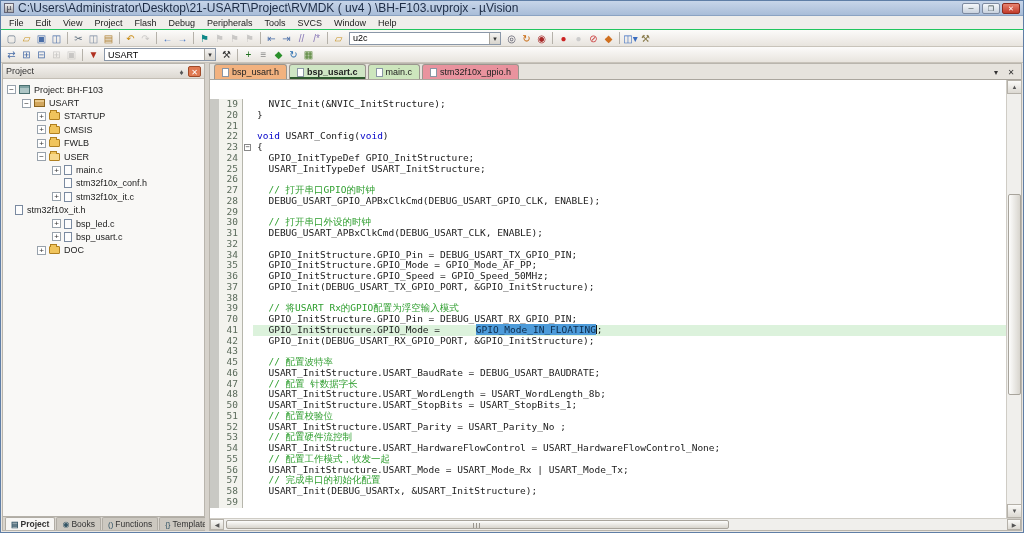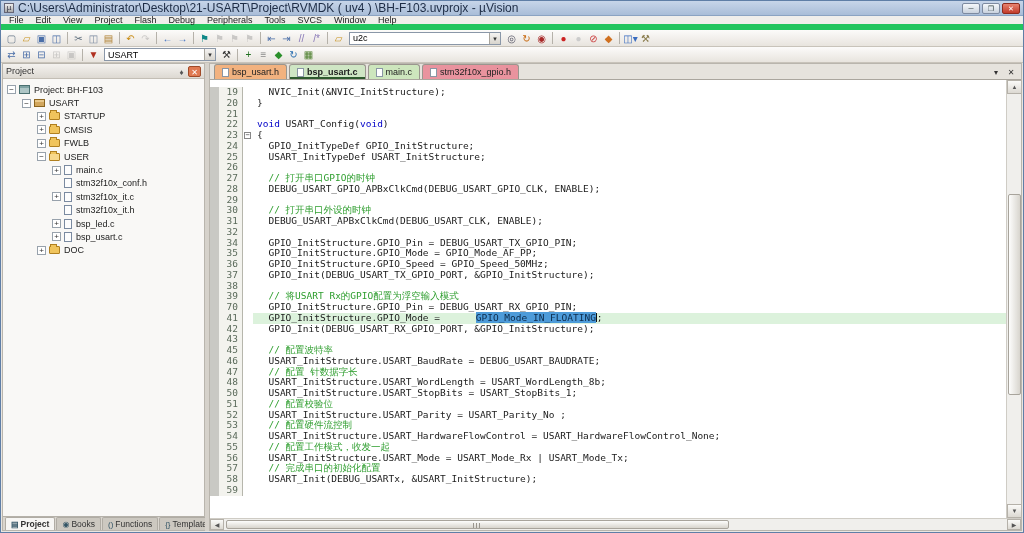--- a/index.html
+++ b/index.html
@@ -9,21 +9,21 @@
 
   
   .titlebar { height:15px; background:linear-gradient(#c7d5e9,#a9bdd8); display:flex; align-items:center; padding:0 3px; border-bottom:1px solid #8ba3c2; }
   .app-ico { width:10px; height:10px; background:linear-gradient(#eee,#aaa); border:1px solid #667; font-size:8px; line-height:8px; text-align:center; color:#334; margin-right:4px; }
   .title-text { flex:1; font-size:12px; color:#1d2c45; white-space:nowrap; overflow:hidden; }
   .win-btns { display:flex; gap:2px; }
   .wbtn { width:18px; height:11px; border:1px solid #7d8aa0; border-radius:2px; background:linear-gradient(#f4f7fa,#c9d2de); font-size:7px; line-height:9px; text-align:center; color:#344; }
   .wbtn.close { background:linear-gradient(#e8836f,#c23b2a); color:#fff; border-color:#8d2a1d; }
 
   
-  .menubar { height:14px; background:#f0eeeb; border-bottom:6px solid #22c55e; display:flex; align-items:center; padding-left:2px; }
+  .menubar { height:14px; background:#f0eeeb; border-bottom:1px solid #22c55e; display:flex; align-items:center; padding-left:2px; }
   .menu-item { padding:1px 6px; color:#1b1b1b; }
 
   
   .toolbar { display:flex; align-items:center; background:linear-gradient(#fcfbfa,#e8e4de); border-bottom:1px solid #c8c3ba; padding-left:3px; }
   .toolbar1 { height:17px; }
   .toolbar2 { height:16px; }
   .tbi { width:15px; height:13px; display:inline-flex; align-items:center; justify-content:center; font-size:10px; border:1px solid transparent; border-radius:2px; }
   .tbi.grayed { opacity:.38; filter:grayscale(1); }
   .tb-sep { width:1px; height:12px; background:#b5b1a9; margin:0 3px; }
   .combo { display:inline-flex; align-items:center; height:13px; background:#fff; border:1px solid #8a97a8; margin:0 3px; }
@@ -62,21 +62,21 @@
   
   .editor { flex:1; display:flex; flex-direction:column; border:1px solid #b9b5ad; background:#fff; min-width:0; }
   .tabbar { height:16px; background:#e6e3dd; display:flex; align-items:flex-end; padding-left:4px; border-bottom:1px solid #aaa69e; }
   .etab { height:15px; display:flex; align-items:center; gap:3px; padding:0 7px; border:1px solid #9a968e; border-bottom:0; border-radius:3px 3px 0 0; margin-right:2px; font-size:9px; color:#222; }
   .etab.active { font-weight:bold; box-shadow:inset 0 -2px 0 #2e5a2e; }
   .etab .ficon { width:7px; height:9px; background:#fff; border:1px solid #8a96a4; }
   .tabbar-right { margin-left:auto; display:flex; gap:3px; padding:0 4px 2px 0; }
   .tbr-btn { font-size:8px; color:#333; width:12px; text-align:center; }
 
   .code-area { flex:1; position:relative; overflow:hidden; display:flex; }
-  .code-scroll { flex:1; overflow:hidden; font-family:"DejaVu Sans Mono", monospace; font-size:9.5px; line-height:10.75px; padding-top:7px; }
+  .code-scroll { flex:1; overflow:hidden; font-family:"DejaVu Sans Mono", monospace; font-size:9.5px; line-height:10.75px; padding-top:19px; }
   .crow { display:flex; height:10.75px; white-space:pre; }
   .gstrip { width:9px; background:#c9c9c4; flex:none; }
   .lnum { width:24px; flex:none; text-align:right; padding-right:4px; color:#5a6a5a; background:#f3f3ee; border-right:1px solid #b6b6ac; }
   .gfold { width:10px; flex:none; position:relative; }
   .foldbox { position:absolute; left:1px; top:1.5px; width:7px; height:7px; border:1px solid #888; background:#fff; font-size:7px; line-height:5px; text-align:center; color:#333; }
   .ctext { flex:1; padding-left:4px; color:#1a1a1a; }
   .crow.cur .ctext { background:#dcf2dc; }
   .seg-c { color:#2e9e2e; }
   .seg-k { color:#0000c8; }
   .seg-s { background:#4d9bd9; color:#0b2a4a;margin-left:30px; }
@@ -243,21 +243,21 @@
           <div class="trow" style="padding-left: 49px;">
             <span class="texp none"></span>
             <span class="ticon ti-file"></span>
             <span class="tlabel">stm32f10x_conf.h</span>
           </div>
           <div class="trow" style="padding-left: 49px;">
             <span class="texp">+</span>
             <span class="ticon ti-file"></span>
             <span class="tlabel">stm32f10x_it.c</span>
           </div>
-          <div class="trow" style="padding-left: 49px;">
+          <div class="trow" style="">
             <span class="texp none"></span>
             <span class="ticon ti-file"></span>
             <span class="tlabel">stm32f10x_it.h</span>
           </div>
           <div class="trow" style="padding-left: 49px;">
             <span class="texp">+</span>
             <span class="ticon ti-file"></span>
             <span class="tlabel">bsp_led.c</span>
           </div>
           <div class="trow" style="padding-left: 49px;">

